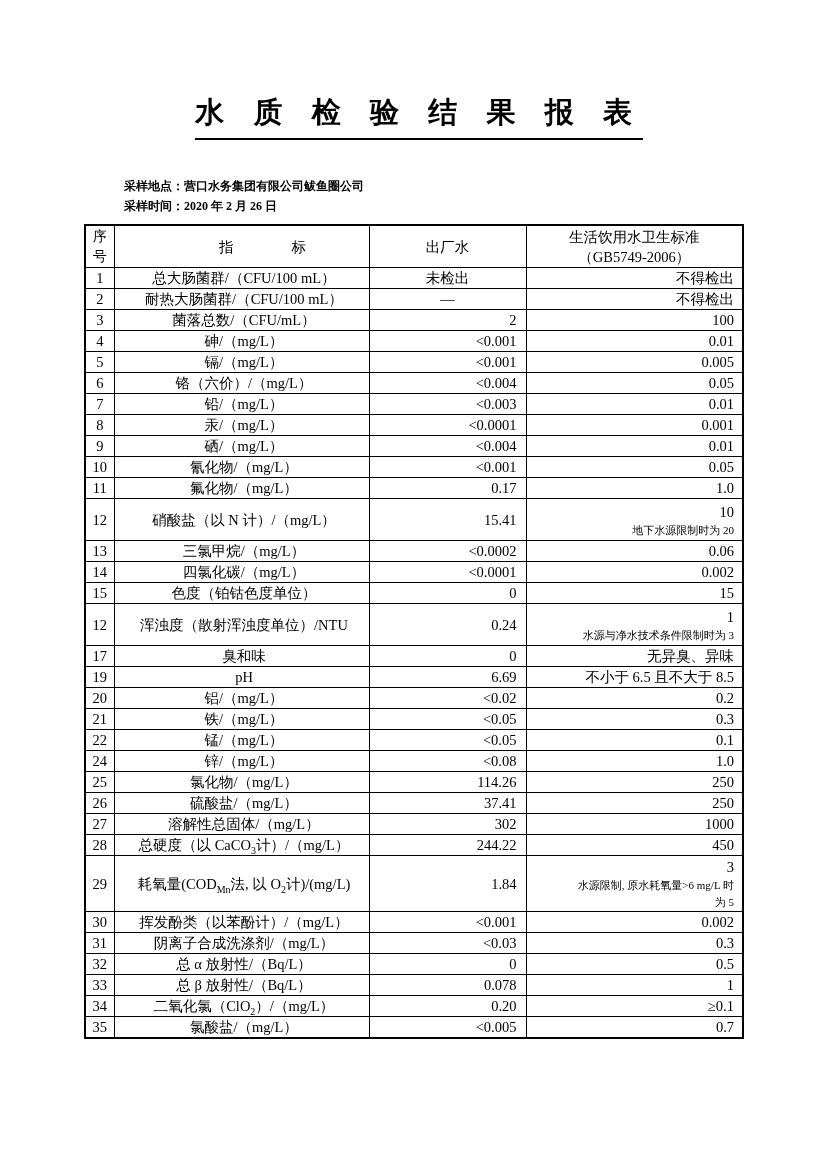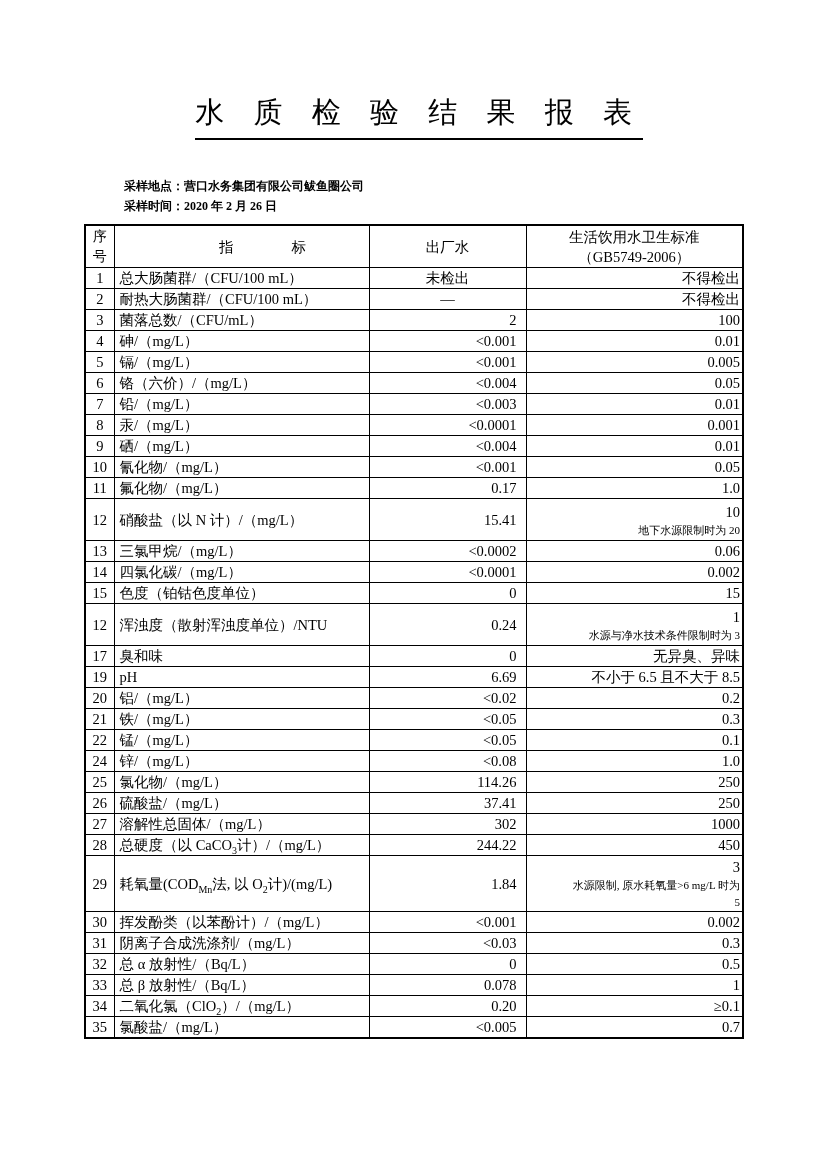--- a/index.html
+++ b/index.html
@@ -1,36 +1,36 @@
 <!DOCTYPE html>
 <html><head>
 <meta charset="utf-8">
 <style>
   html,body{margin:0;padding:0;background:#e8e8e8;}
   .page{position:relative;width:827px;height:1169px;background:#ffffff;margin:0 auto;
         font-family:"Liberation Serif","DejaVu Serif",serif;color:#000;overflow:hidden;}
   .title-wrap{position:absolute;top:93px;left:0;width:100%;text-align:center;}
-  .title-wrap h1{display:inline-block;margin:0 -11px 0 0;font-size:29px;font-weight:normal;
+  .title-wrap h1{display:inline-block;margin:0 -11px 0 0;font-size:29px;font-weight:bold;
         letter-spacing:11px;padding:0 0 5px 0;border-bottom:2.5px solid #000;white-space:pre;}
   .meta{position:absolute;top:176px;left:124px;font-size:12px;line-height:20px;font-weight:bold;}
   table.report{position:absolute;top:224px;left:84px;width:658px;border-collapse:collapse;
         font-size:14.5px;border:2px solid #000;table-layout:fixed;}
   th,td{border:1px solid #000;padding:0;vertical-align:middle;line-height:20px;font-weight:normal;
         overflow:hidden;}
   thead th{height:41px;text-align:center;}
   th.no-h{font-size:14px;margin-left:16px;}
   th.ind-h{white-space:pre;padding-left:42px;}
   th.std-h div{line-height:20px;}
   tr.single td{height:20px;}
   tr.tall td{height:41px;}
   td.no{text-align:center;}
-  td.label{text-align:left;padding-left:5px;}
+  td.label{text-align:center;padding-left:5px;}
   td.val{text-align:right;padding-right:9px;}
   td.val.center{text-align:center;padding-right:0;}
-  td.std{text-align:right;padding-right:2px;}
+  td.std{text-align:right;padding-right:8px;}
   td.std .std-main{line-height:20px;padding-top:1px;}
   td.std .note{font-size:11px;line-height:17px;margin-left:44px;}
   sub{font-size:10px;line-height:0;}
 </style>
 </head>
 <body>
 
 <div class="page">
 
   <div class="title-wrap">

